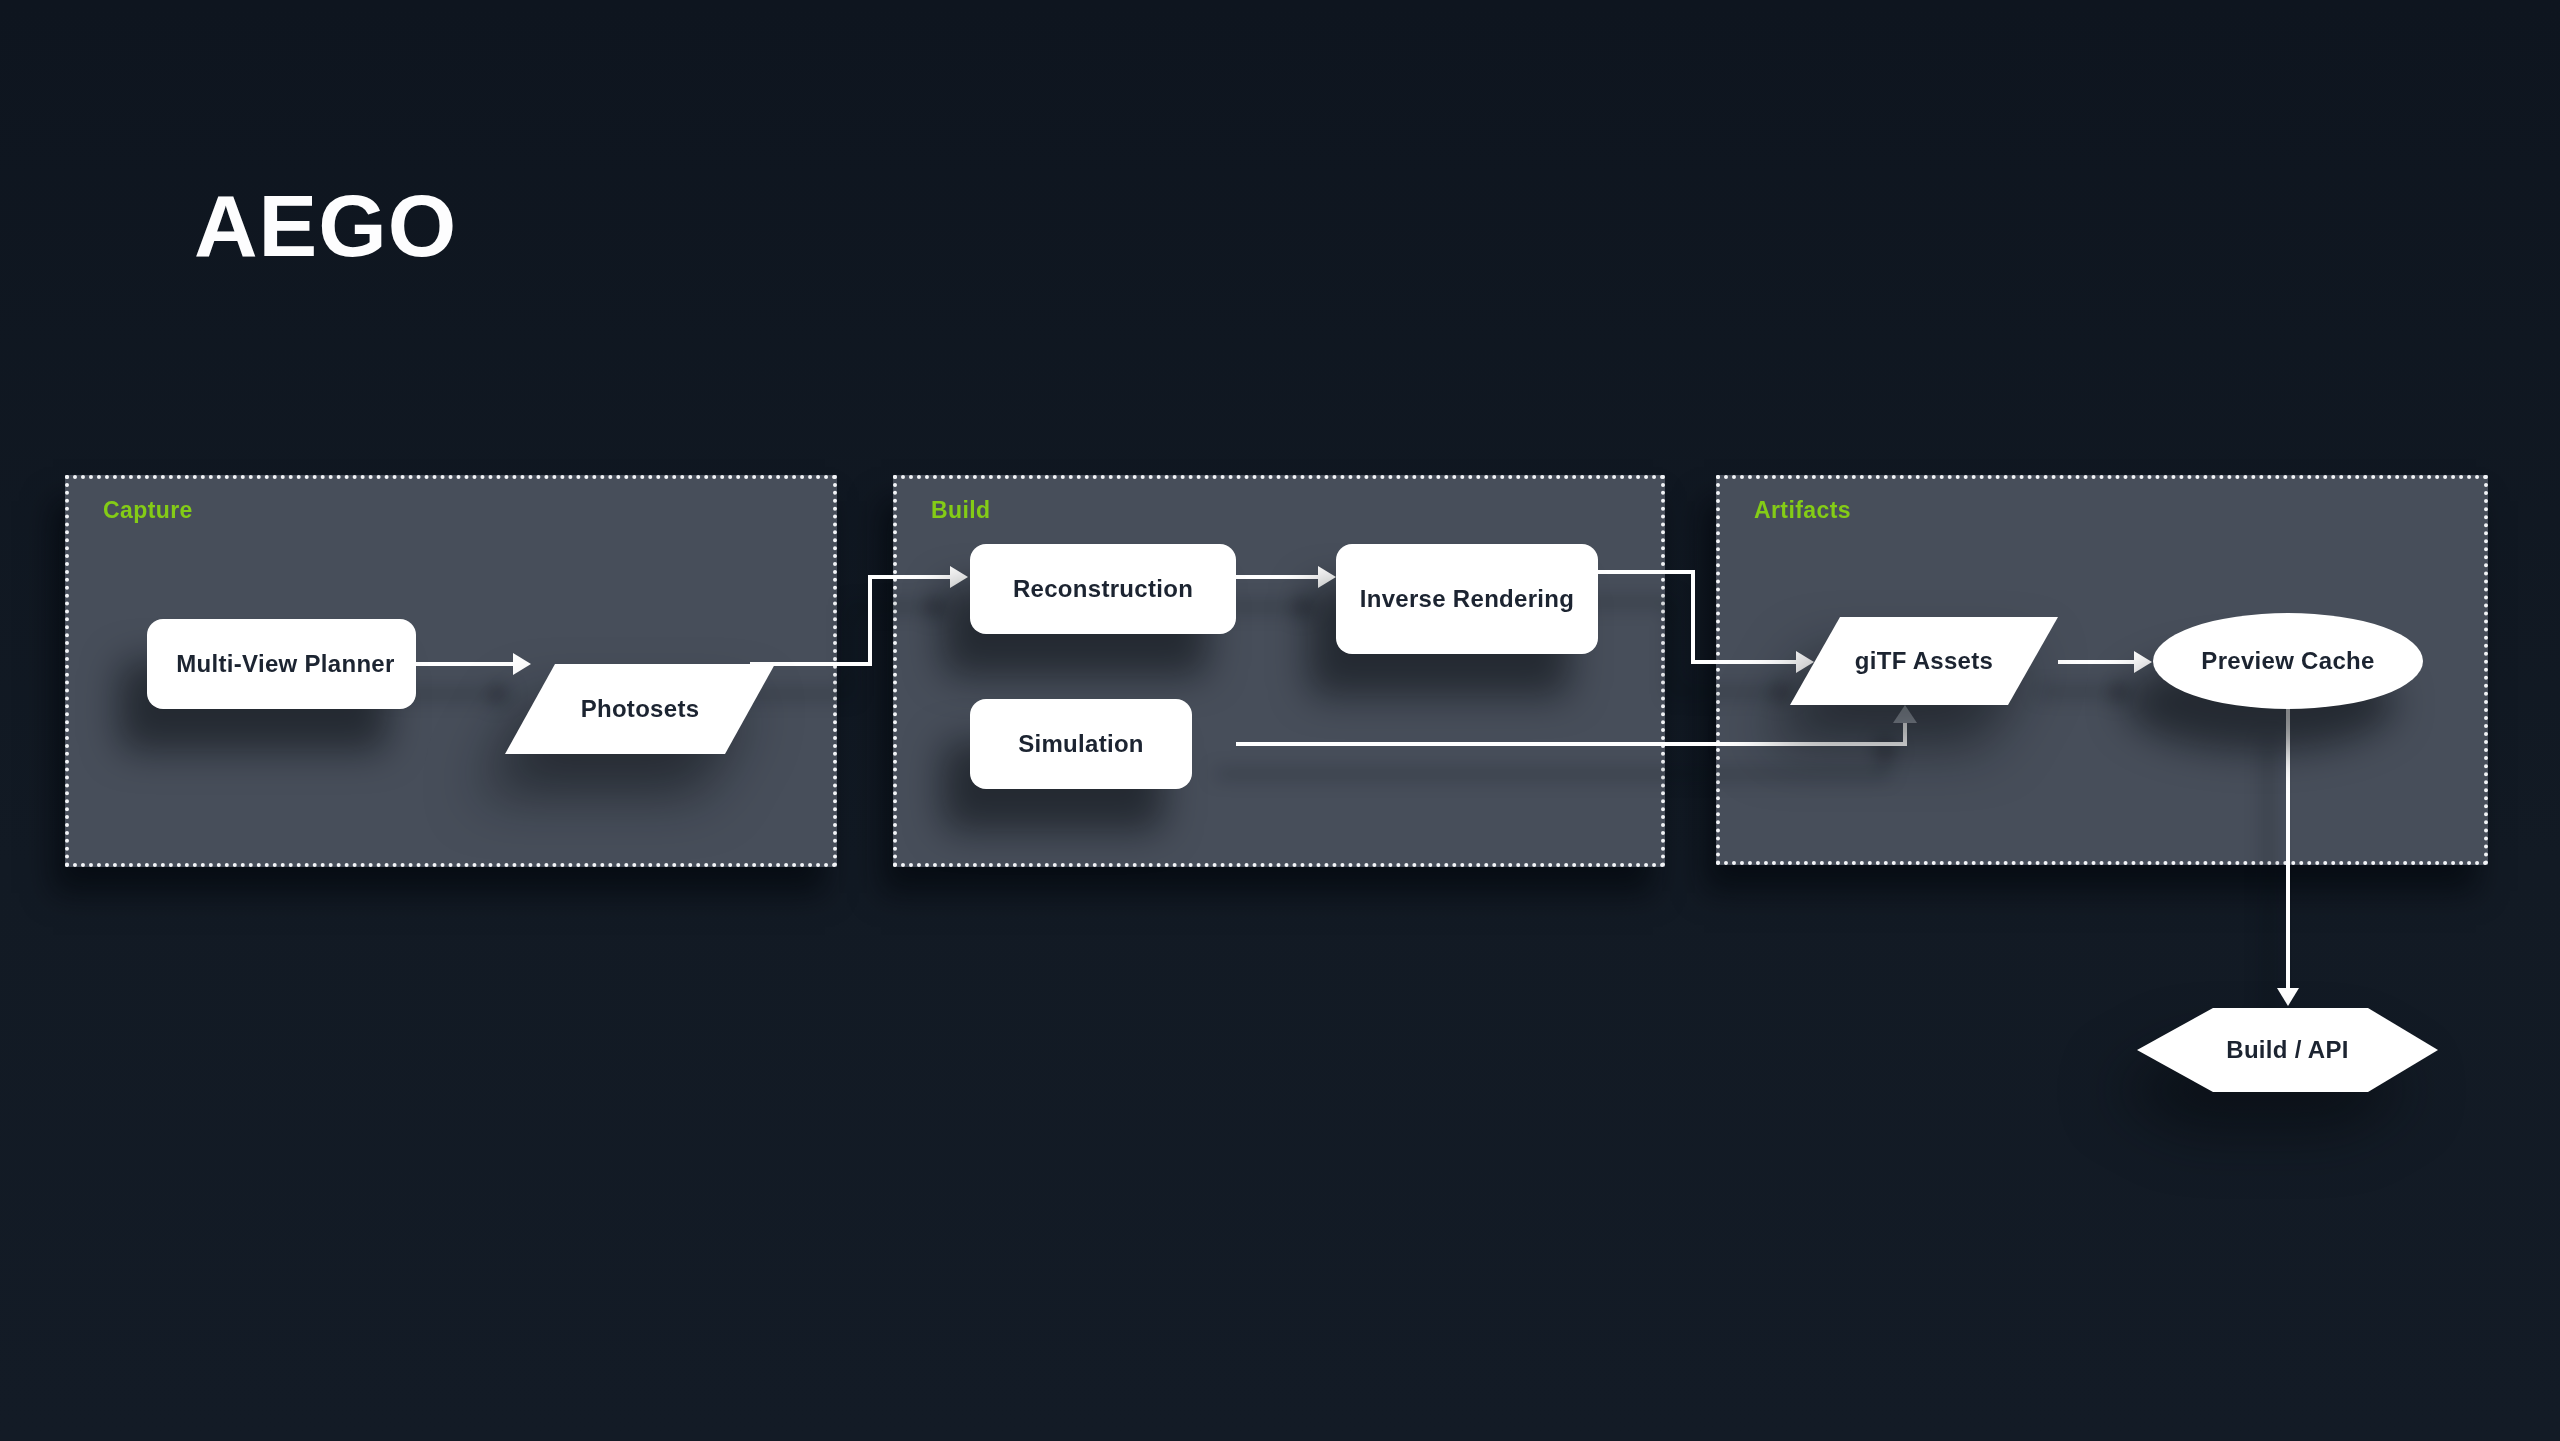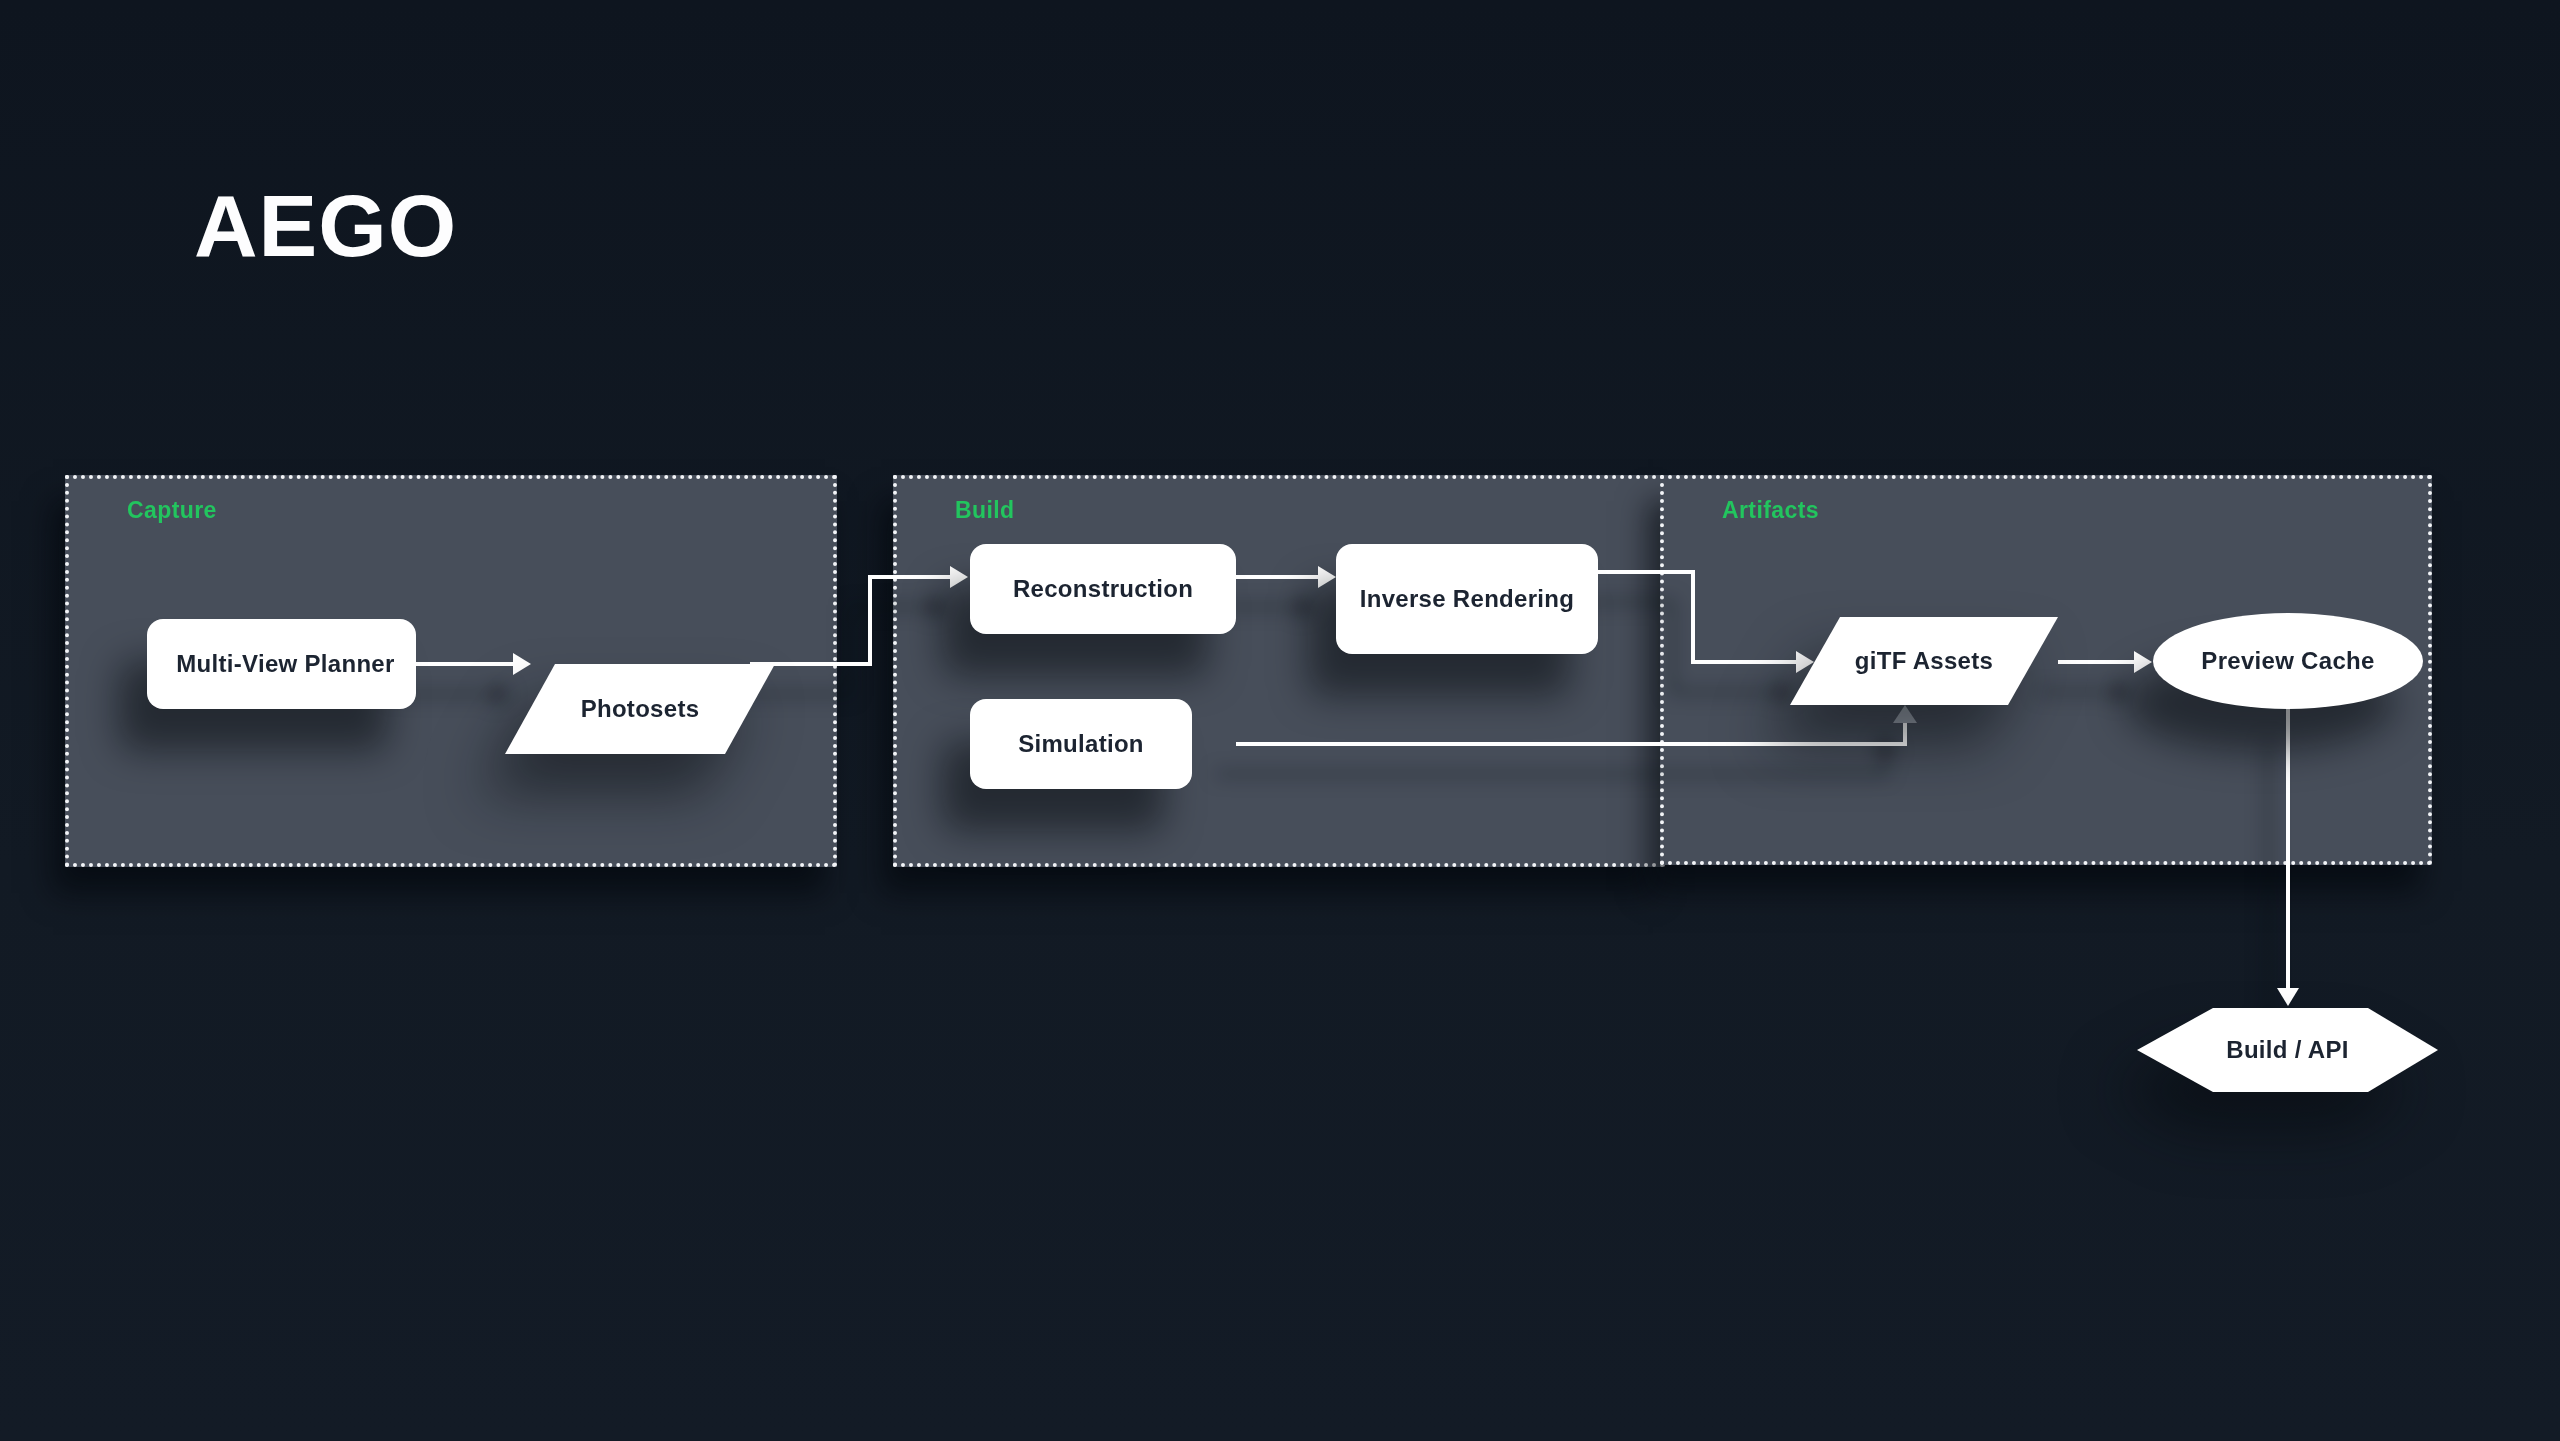--- a/index.html
+++ b/index.html
@@ -19,21 +19,21 @@
   .group {
     position: absolute;
     background: #474e5a;
     border: 4px dotted #f2f4f7;
     box-shadow: -12px 26px 28px rgba(2,5,10,0.6);
     box-sizing: border-box;
     z-index: 1;
   }
   .group-label {
     position: absolute; left: 34px; top: 18px;
-    color: #22c55e; font-size: 23px; font-weight: 600; letter-spacing: 0.4px; margin-left: 24px;
+    color: #84cc16; font-size: 23px; font-weight: 600; letter-spacing: 0.4px;
   }
   #edges {
     position: absolute; left: 0; top: 0; z-index: 2;
     filter: drop-shadow(-20px 30px 9px rgba(3,7,12,0.55));
   }
   #edges path { stroke: #ffffff; stroke-width: 4; fill: none; }
   #edges polygon { fill: #ffffff; }
   #edges polygon.muted { fill: #98a0aa; }
   .node {
     position: absolute; z-index: 3;
@@ -63,21 +63,21 @@
 <div class="canvas">
 
   <h1 class="title">AEGO</h1>
 
   <div class="group" style="left:65px; top:475px; width:772px; height:392px;">
     <span class="group-label">Capture</span>
   </div>
   <div class="group" style="left:893px; top:475px; width:772px; height:392px;">
     <span class="group-label">Build</span>
   </div>
-  <div class="group" style="left:1660px; top:475px; width:772px; height:390px;">
+  <div class="group" style="left:1716px; top:475px; width:772px; height:390px;">
     <span class="group-label">Artifacts</span>
   </div>
 
   <svg id="edges" width="2560" height="1441" viewBox="0 0 2560 1441">
     <g>
       <path d="M408 664 H513"></path>
       <polygon points="531,664 513,653 513,675"></polygon>
     </g>
     <g>
       <path d="M750 664 H870 V577 H950"></path>

